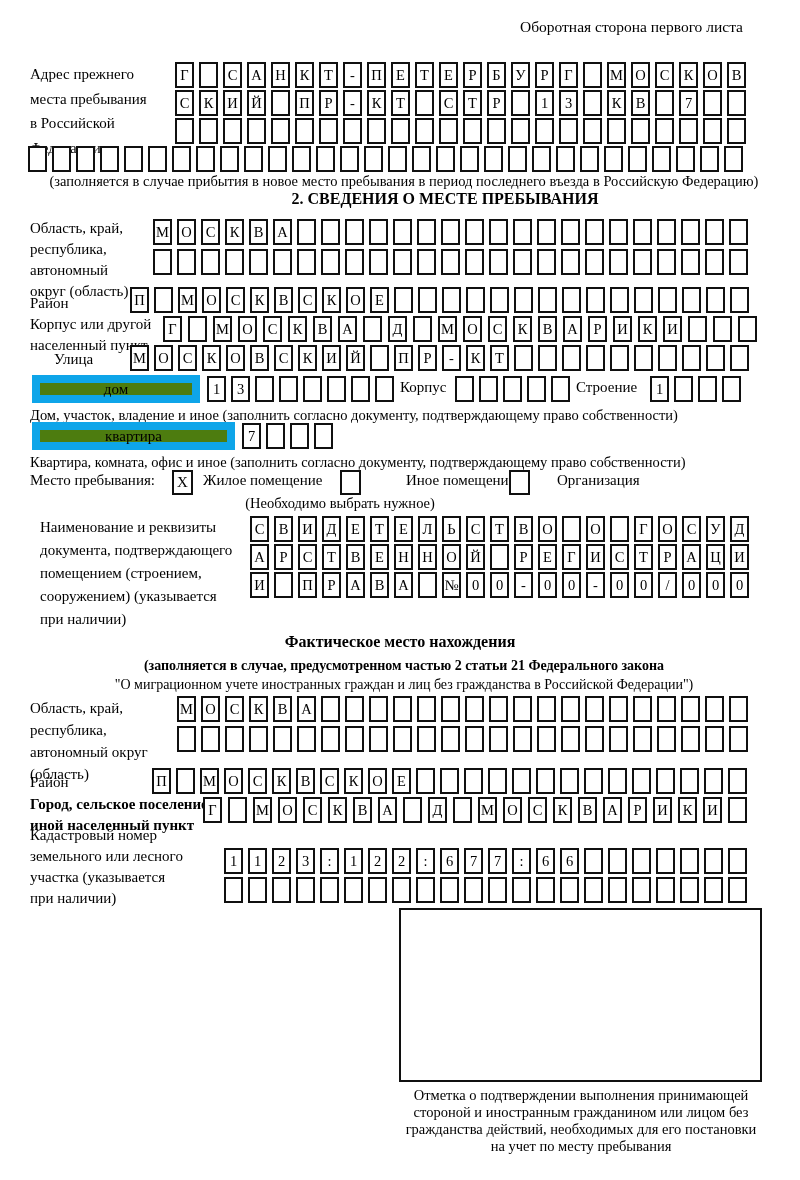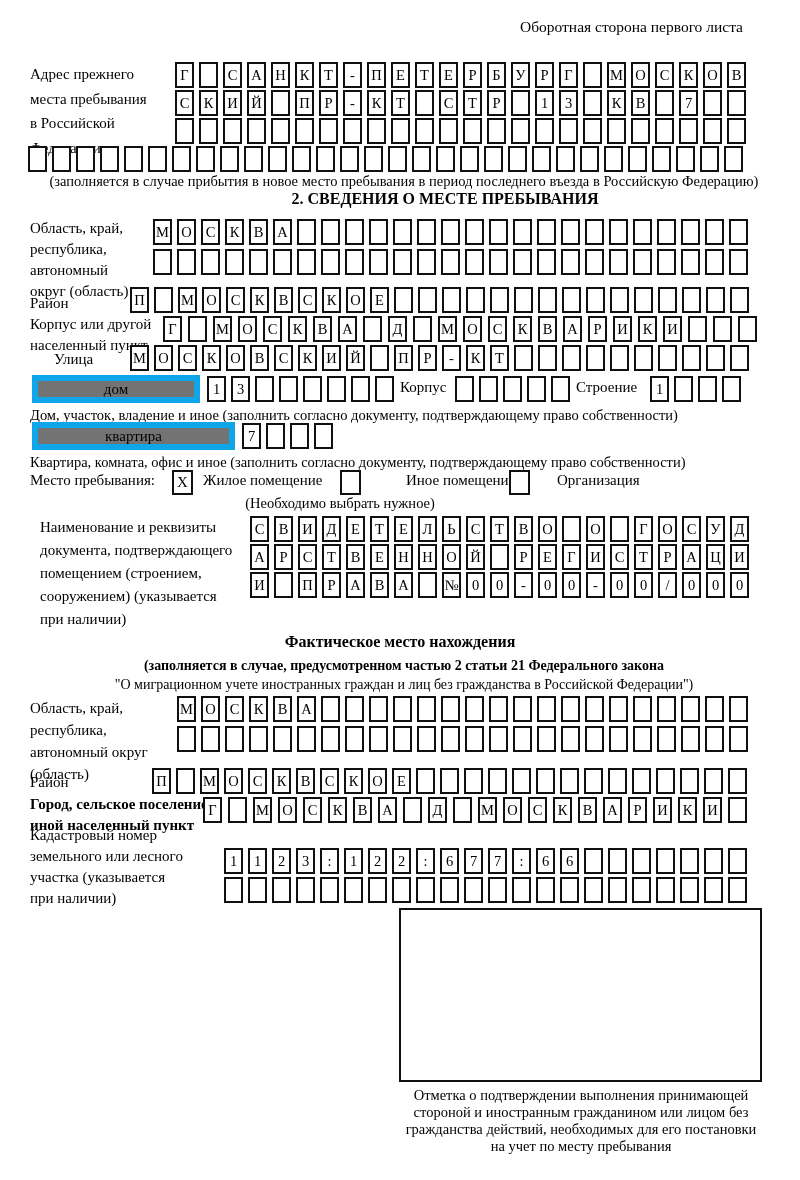--- a/index.html
+++ b/index.html
@@ -7,21 +7,21 @@
         font-family:"Liberation Serif","DejaVu Serif",serif;color:#000;overflow:hidden;}
   .cellrow{position:absolute;display:flex;gap:5px;}
   .cellrow.g6{gap:6px;}
   .cell{flex:0 0 19px;width:19px;height:26px;border:2px solid #101010;box-sizing:border-box;
         display:flex;align-items:center;justify-content:center;
         font-size:14.5px;line-height:1;background:#fff;}
   .lbl{position:absolute;font-size:15px;line-height:22px;white-space:nowrap;}
   .txt{position:absolute;font-size:15px;white-space:nowrap;}
   .note{position:absolute;left:4px;width:800px;text-align:center;font-size:14.5px;}
   .title{position:absolute;left:0;width:800px;text-align:center;font-size:16px;font-weight:bold;}
-  .wbox{position:absolute;border:6px solid #0ea5e9;box-sizing:border-box;background:#737373;
+  .wbox{position:absolute;border:8px solid #0ea5e9;box-sizing:border-box;background:#4d7c0f;
         display:flex;align-items:center;justify-content:center;font-size:15px;text-align:center;}
   .chk{position:absolute;width:21px;height:25px;border:2px solid #101010;box-sizing:border-box;
        display:flex;align-items:center;justify-content:center;font-size:15px;background:#fff;}
   .stamp{position:absolute;border:2px solid #101010;box-sizing:border-box;background:#fff;}
   .caption{position:absolute;text-align:center;font-size:14.5px;line-height:17px;}
 </style>
 </head>
 <body>
 
 <div class="page">

